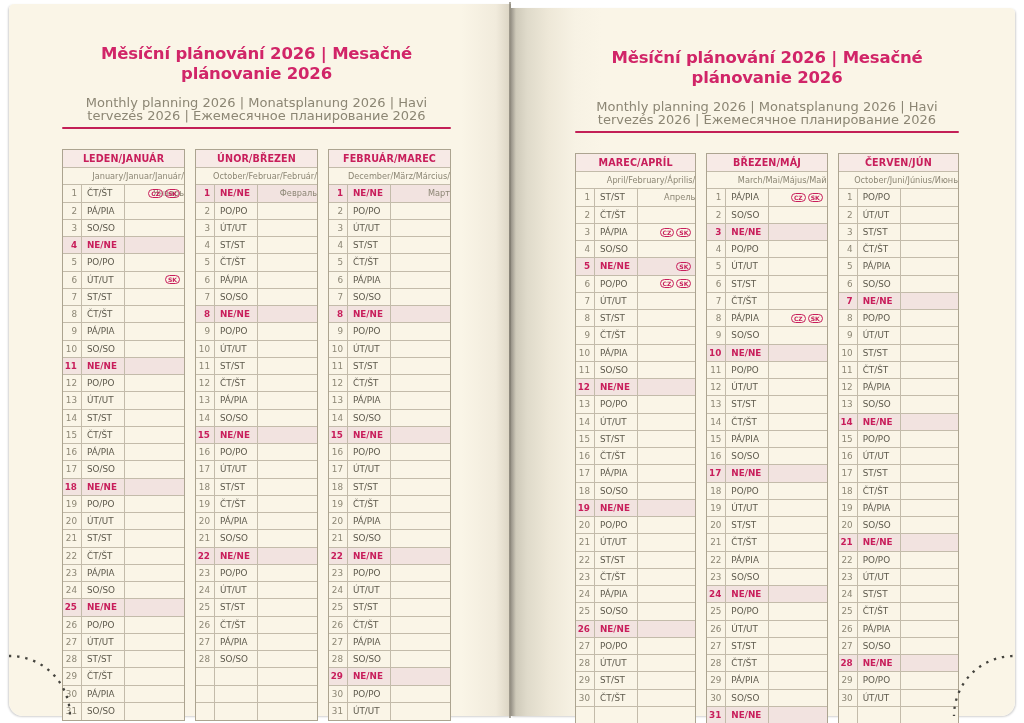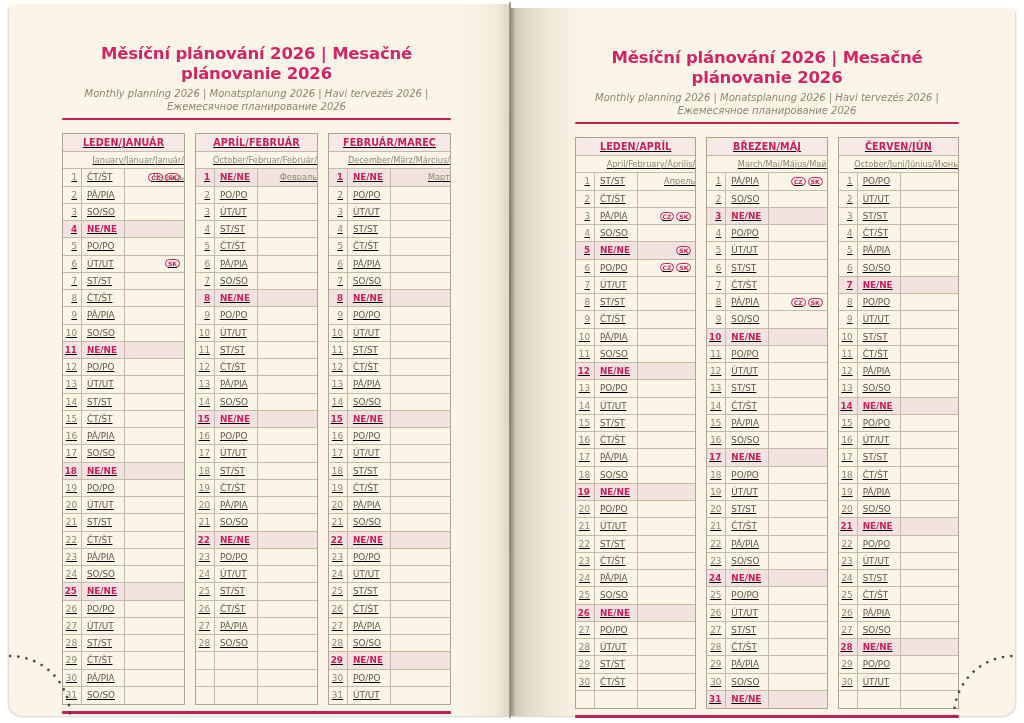--- a/index.html
+++ b/index.html
@@ -29,28 +29,28 @@
   }
   .page-content{padding:40px 12px 0 0;height:100%;position:relative;}
   .pc-left{padding-left:53px;padding-right:60px;}
   .pc-right{padding-left:64px;padding-right:56px;}
 
   .page-title{
     margin:0;text-align:center;color:var(--title);
     font-size:16.5px;font-weight:bold;line-height:20px;letter-spacing:-0.2px;
   }
   .page-subtitle{
-    margin-top:3px;text-align:center;color:var(--gray);
-    font-size:10px;line-height:13px;font-style:italic;
+    margin-top:12px;text-align:center;color:var(--gray);
+    font-size:13px;line-height:13px;
   }
   .rule{height:2.4px;background:var(--rule);border-radius:1px;}
   .rule-top{margin-top:5px;}
   .rule-bottom{margin-top:6px;}
 
-  .months{display:flex;gap:10px;margin-top:13px;text-decoration:underline;}
+  .months{display:flex;gap:10px;margin-top:20px;}
   .month{
     flex:1 1 0;border:1px solid var(--border-strong);
     background:var(--page-bg);
   }
   .month-name{
     height:18px;line-height:18px;text-align:center;
     background:#f7eae6;color:var(--accent);
     font-size:9.6px;font-weight:bold;letter-spacing:0.1px;
     border-bottom:1px solid var(--border);
   }
@@ -264,21 +264,21 @@
               <span class="abbr">PÁ/PIA</span>
               <span class="note"></span>
             </div>
             <div class="mrow">
               <span class="num">31</span>
               <span class="abbr">SO/SO</span>
               <span class="note"></span>
             </div>
           </div>
           <div class="month">
-            <div class="month-name">APRÍL/FEBRUÁR</div>
+            <div class="month-name">ÚNOR/BŘEZEN</div>
             <div class="month-sub">October/Februar/Február/Февраль</div>
             <div class="mrow sun">
               <span class="num">1</span>
               <span class="abbr">NE/NE</span>
               <span class="note"></span>
             </div>
             <div class="mrow">
               <span class="num">2</span>
               <span class="abbr">PO/PO</span>
               <span class="note"></span>
@@ -596,21 +596,21 @@
     </svg>
   </div>
 
   <div class="page page-right">
     <div class="page-content pc-right">
       <h1 class="page-title">Měsíční plánování 2026 | Mesačné plánovanie 2026</h1>
       <div class="page-subtitle">Monthly planning 2026 | Monatsplanung 2026 | Havi tervezés 2026 | Ежемесячное планирование 2026</div>
       <div class="rule rule-top"></div>
       <div class="months">
           <div class="month">
-            <div class="month-name">LEDEN/APRÍL</div>
+            <div class="month-name">MAREC/APRÍL</div>
             <div class="month-sub">April/February/Április/Апрель</div>
             <div class="mrow">
               <span class="num">1</span>
               <span class="abbr">ST/ST</span>
               <span class="note"></span>
             </div>
             <div class="mrow">
               <span class="num">2</span>
               <span class="abbr">ČT/ŠT</span>
               <span class="note"></span>

